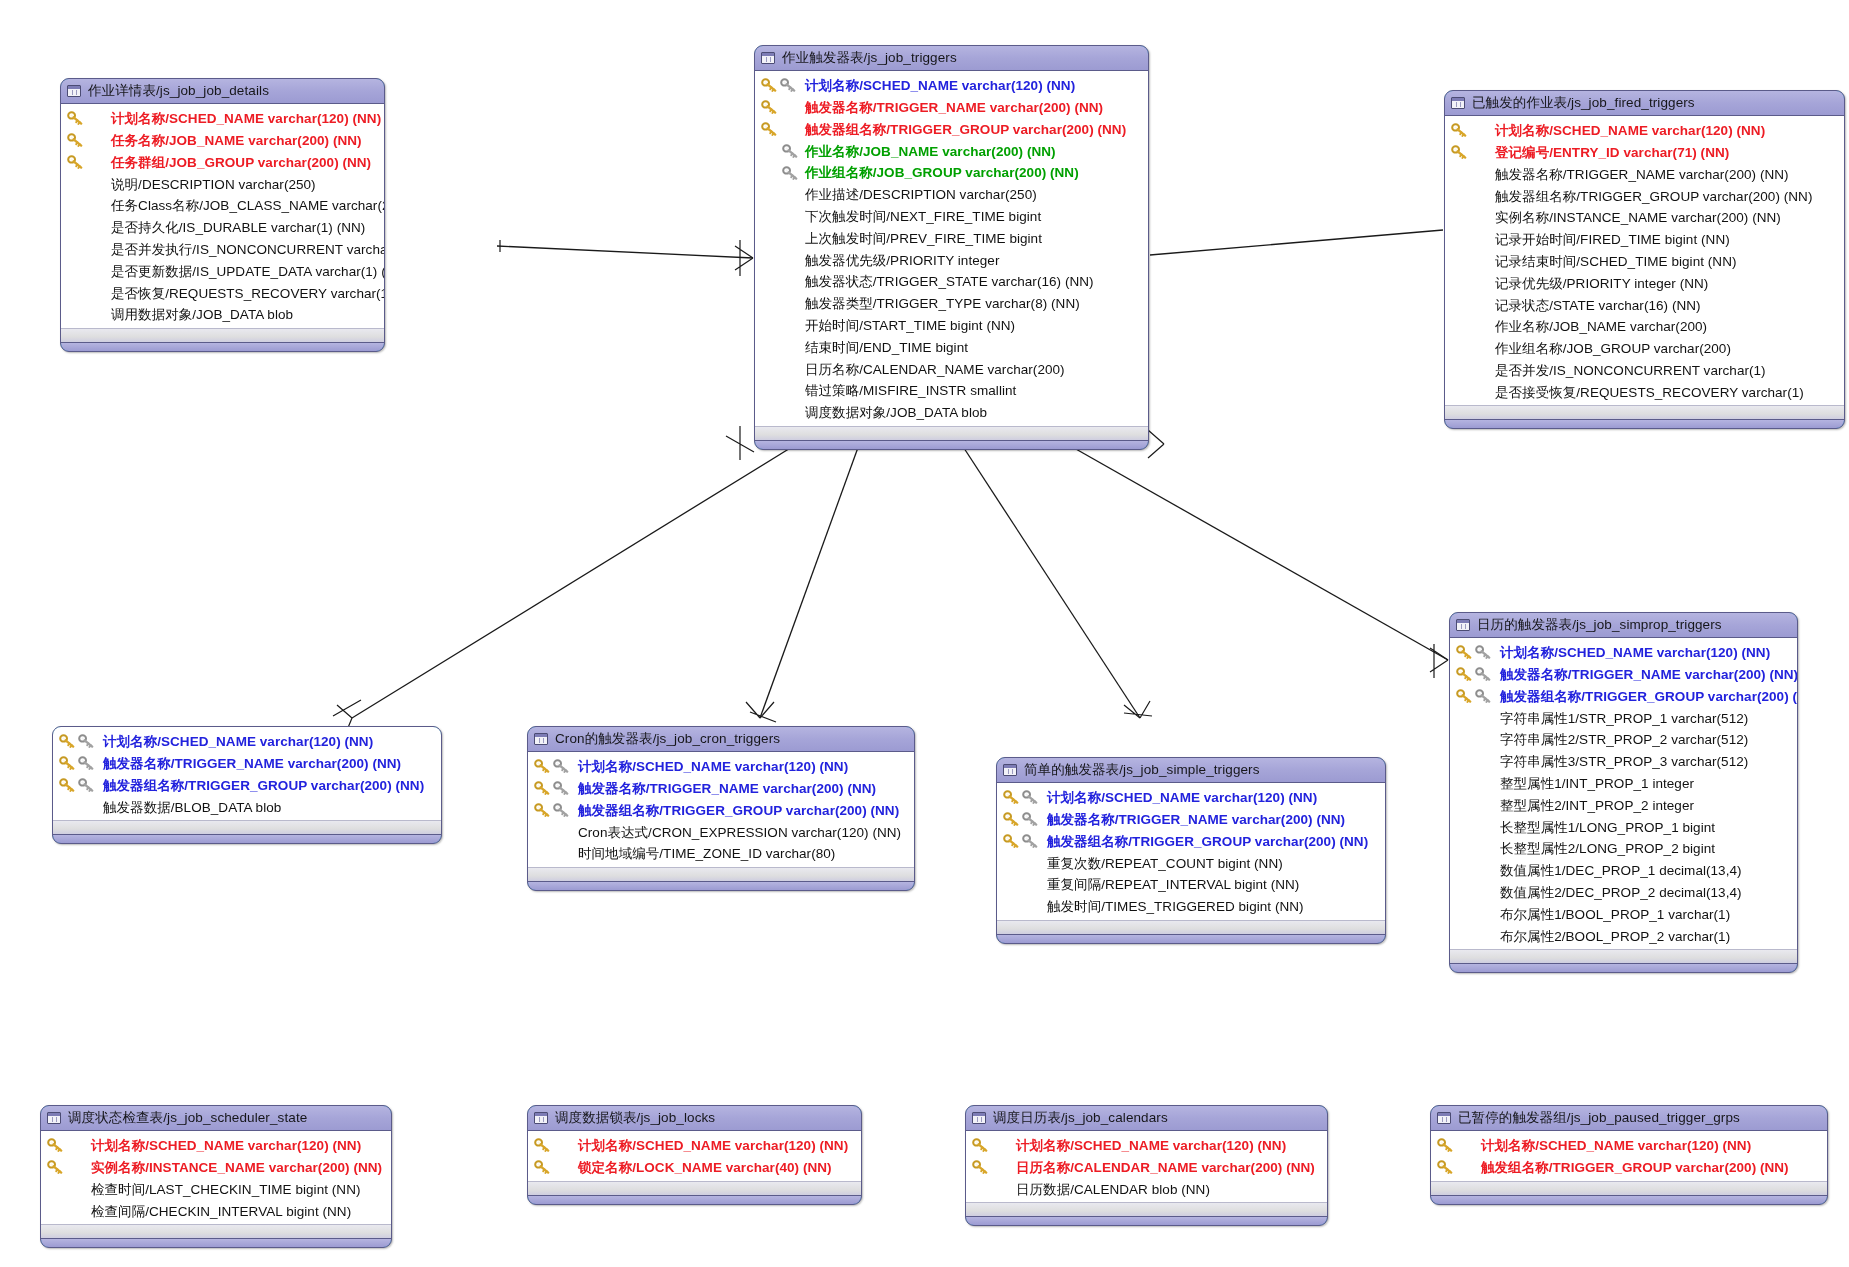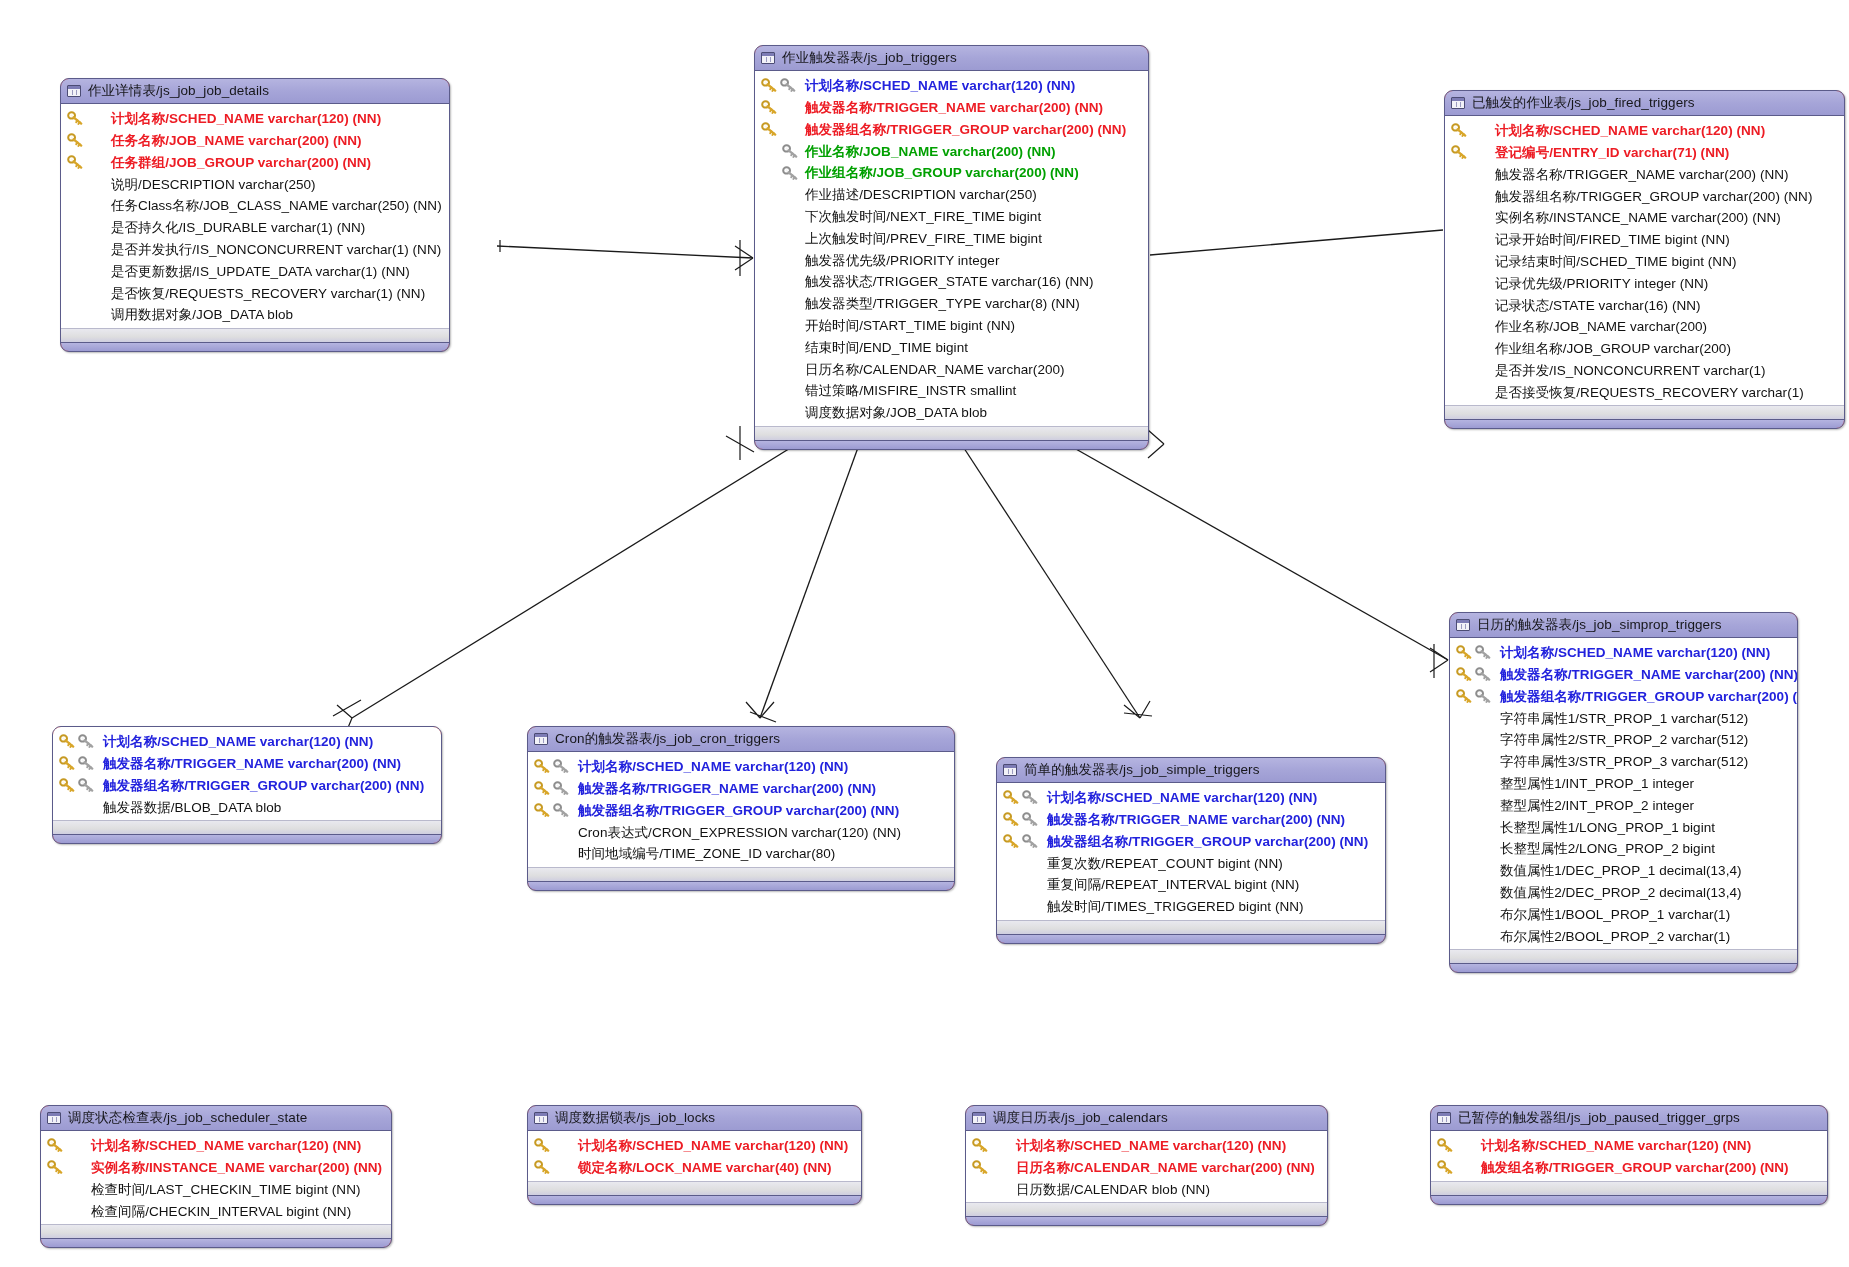--- a/index.html
+++ b/index.html
@@ -6,21 +6,21 @@
   body{
     width:1849px;height:1267px;position:relative;overflow:hidden;
     font-family:"Liberation Sans","DejaVu Sans",sans-serif;
     -webkit-font-smoothing:antialiased;
   }
   #canvas{position:absolute;left:0;top:0;width:1849px;height:1267px;}
   svg.links{position:absolute;left:0;top:0;width:1849px;height:1267px;pointer-events:none;}
 
   .table{
     position:absolute;
-    background:#b91c1c;
+    background:#0369a1;
     border:1px solid #5b5b8a;
     border-radius:9px 9px 9px 9px;
     box-shadow:1px 1px 2px rgba(0,0,0,.28);
     box-sizing:border-box;
     overflow:hidden;
   }
   .thead{
     background:linear-gradient(to bottom,#b5b4e0 0%,#a6a5d8 50%,#9c9bd2 100%);
     border-bottom:1px solid #5b5b8a;
     height:24px;
@@ -99,21 +99,21 @@
       <path d="M1140 718 L1124 705 M1140 718 L1150 701 M1124 713 L1152 716" stroke-width="1.2"></path>
 
       <line x1="1060" y1="440" x2="1448" y2="660"></line>
       <path d="M1448 660 L1430 648 M1448 660 L1430 672 M1434 644 L1434 678" stroke-width="1.2"></path>
 
       <path d="M740 426 L740 460 M726 436 L754 452" stroke-width="1.2"></path>
       <path d="M1148 430 L1164 444 M1148 458 L1164 444" stroke-width="1.2"></path>
     </g>
   </svg>
 
-<div class="table" style="left: 60px; top: 78px; width: 390px;">
+<div class="table" style="left: 60px; top: 78px; width: 325px;">
       <div class="thead">
         <span class="ticon"></span>
         <span class="ttitle">作业详情表/js_job_job_details</span>
       </div>
       <div class="tbody">
         <div class="row">
           <span class="keys">
             <span class="key">
               <svg width="17" height="15" viewBox="0 0 17 15">
                 <g>
@@ -644,21 +644,21 @@
           <span class="fname c-pkfk">触发器组名称/TRIGGER_GROUP varchar(200) (NN)</span>
         </div>
         <div class="row">
           <span class="keys"></span>
           <span class="fname c-plain">触发器数据/BLOB_DATA blob</span>
         </div>
       </div>
       <div class="tfoot"></div>
       <div class="tgrip"></div>
     </div>
-    <div class="table" style="left: 527px; top: 726px; width: 428px;">
+    <div class="table" style="left: 527px; top: 726px; width: 388px;">
       <div class="thead">
         <span class="ticon"></span>
         <span class="ttitle">Cron的触发器表/js_job_cron_triggers</span>
       </div>
       <div class="tbody">
         <div class="row">
           <span class="keys">
             <span class="key">
               <svg width="17" height="15" viewBox="0 0 17 15">
                 <g>

